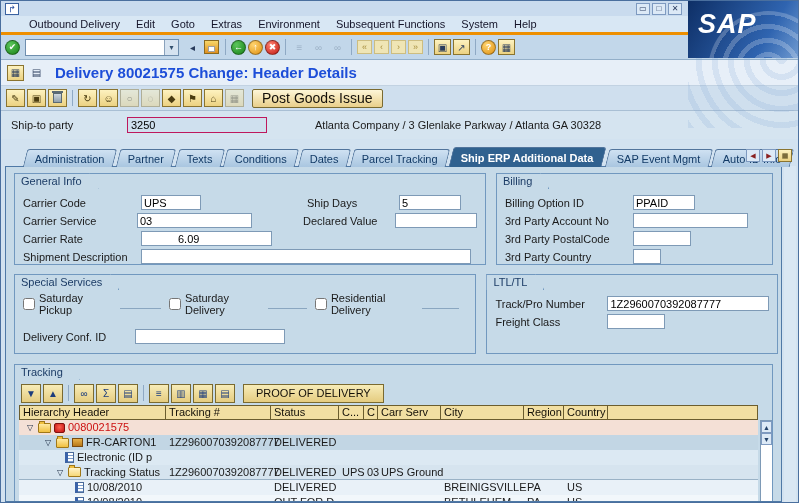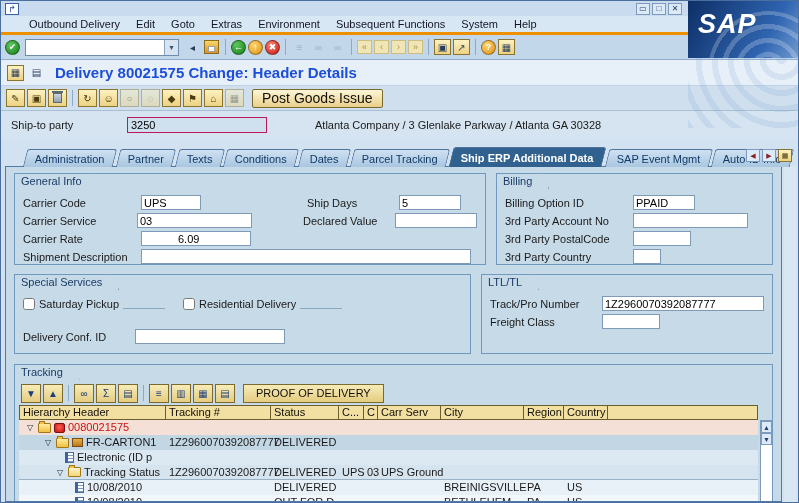--- a/index.html
+++ b/index.html
@@ -268,21 +268,21 @@
         <div class="frow">
           <span class="flabel lw">Carrier Service</span>
           <input class="fin" style="width: 115px;" value="03">
           <span class="rcol" style="margin-left:51px">
             <span class="flabel">Declared Value</span>
             <input class="fin" style="width: 82px;" value="">
           </span>
         </div>
         <div class="frow">
           <span class="flabel lw">Carrier Rate</span>
-          <input class="fin" style="width: 110px; padding-left: 36px;" value="6.09">
+          <input class="fin" style="width: 131px; padding-left: 36px;" value="6.09">
         </div>
         <div class="frow">
           <span class="flabel lw">Shipment Description</span>
           <input class="fin" style="width: 330px;" value="">
         </div>
       </div>
 
       <div class="group g2">
         <div class="glabel">Billing</div>
         <div class="frow">
@@ -304,20 +304,25 @@
       </div>
     </div>
 
     <div class="grow" style="margin-top:9px">
       <div class="group g3">
         <div class="glabel">Special Services</div>
         <div class="frow">
           <span class="cbitem" style="width:152px">
             <input type="checkbox" style="">
             <span>Saturday Pickup</span>
+            <span class="tail"></span>
+          </span>
+          <span class="cbitem" style="width:152px">
+            <input type="checkbox" style="">
+            <span>Saturday Delivery</span>
             <span class="tail"></span>
           </span>
           <span class="cbitem">
             <input type="checkbox" style="">
             <span>Residential Delivery</span>
             <span class="tail"></span>
           </span>
         </div>
         <div class="frow" style="margin-top:16px">
           <span class="flabel lw3">Delivery Conf. ID</span>

